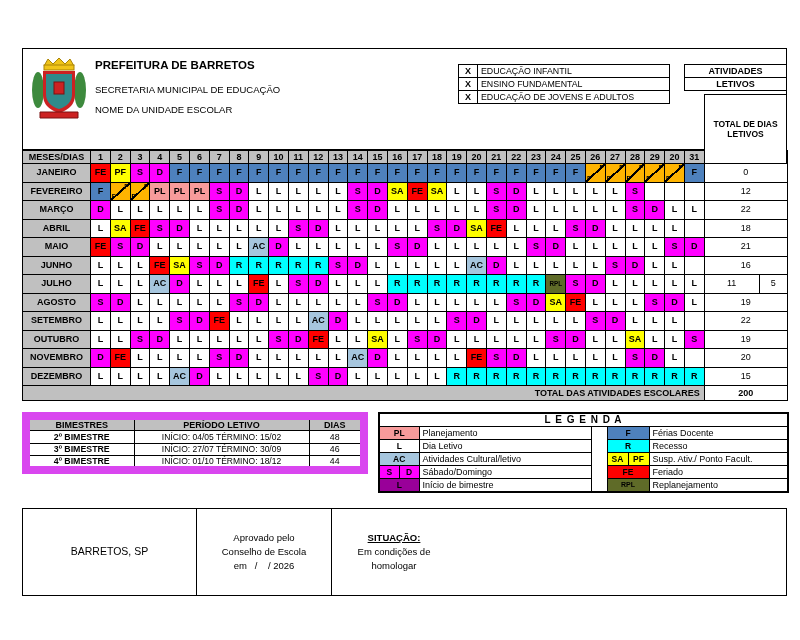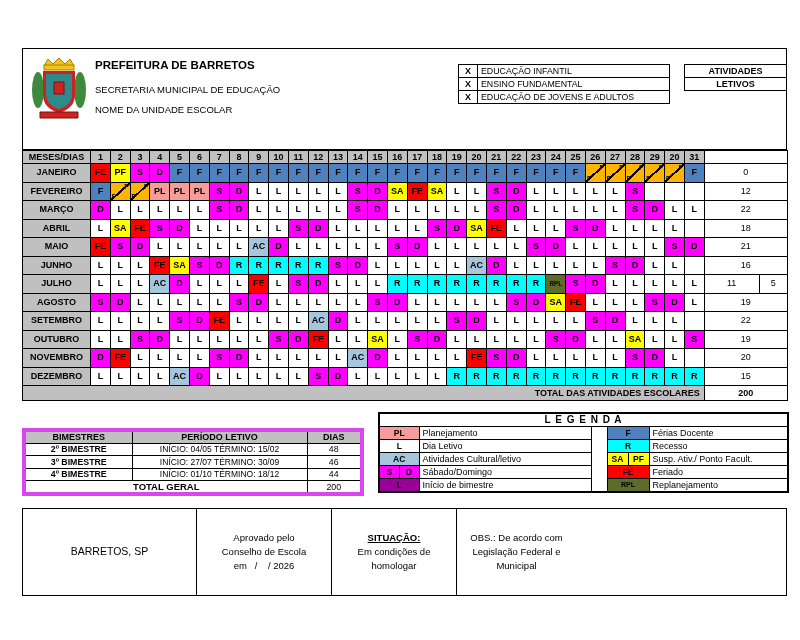--- a/index.html
+++ b/index.html
@@ -34,21 +34,21 @@
   .dc.sm{font-size:6.3px;}
   .tc{font-size:9.5px;font-weight:normal;background:#fff;}
   .diag{background:#FFB400;position:relative;}
   .diag::before{content:"";position:absolute;left:0;top:0;width:100%;height:100%;
     background:linear-gradient(to bottom right,transparent 46%,#000 46%,#000 54%,transparent 54%);}
   .dp{position:absolute;top:0;right:1px;font-size:6.5px;font-weight:bold;line-height:7px;}
   .df{position:absolute;bottom:0;left:1px;font-size:6.5px;font-weight:bold;line-height:7px;}
   .ftl{text-align:right;padding-right:4px;font-size:9.5px;}
   .ftv{font-weight:bold;font-size:10px;background:#fff;}
   
-  .bim{position:absolute;left:22px;top:428px;width:338px;table-layout:fixed;border:4px solid #d946ef;}
+  .bim{position:absolute;left:22px;top:412px;width:338px;table-layout:fixed;border:8px solid #d946ef;}
   .bim td{font-size:8.8px;}
   .bim .bn{font-weight:bold;}
   .bim .bp{font-size:8.5px;}
   .bim .bt{font-weight:bold;font-size:9.5px;}
   
   .leg{position:absolute;left:378px;top:412px;width:409px;table-layout:fixed;border:2px solid #000;}
   .leg .lt{font-weight:bold;font-size:10px;letter-spacing:1px;white-space:pre;}
   .leg .llb{text-align:left;padding-left:3px;font-size:9px;}
   .leg .lsw{padding:0;}
   .sw{display:flex;width:100%;height:12px;}
@@ -105,20 +105,21 @@
         </tr>
         <tr style="height:13px">
           <td class="xc">X</td>
           <td class="xl">EDUCAÇÃO DE JOVENS E ADULTOS</td>
         </tr>
       </tbody>
     </table>
 
   <div class="rc1">ATIVIDADES</div>
   <div class="rc2">LETIVOS</div>
+  <div class="rc3">TOTAL DE DIAS LETIVOS</div>
 
   <table class="cal">
       <colgroup>
         <col style="width:68px">
         <col style="width:19.8px">
         <col style="width:19.8px">
         <col style="width:19.8px">
         <col style="width:19.8px">
         <col style="width:19.8px">
         <col style="width:19.8px">
@@ -655,24 +656,20 @@
         <tr style="height:12.5px">
           <td class="bn">3º BIMESTRE</td>
           <td class="bp">INÍCIO: 27/07  TÉRMINO: 30/09</td>
           <td>46</td>
         </tr>
         <tr style="height:12.5px">
           <td class="bn">4º BIMESTRE</td>
           <td class="bp">INÍCIO: 01/10  TÉRMINO: 18/12</td>
           <td>44</td>
         </tr>
-        <tr style="height:13px">
-          <td colspan="2" class="bt">TOTAL GERAL</td>
-          <td>200</td>
-        </tr>
       </tbody>
     </table>
 
   <table class="leg">
       <colgroup>
         <col style="width:40px">
         <col style="width:172px">
         <col style="width:16px">
         <col style="width:42px">
         <col style="width:139px">
@@ -764,20 +761,15 @@
       <div class="fb">
         <div class="fbl">Aprovado pelo</div>
         <div class="fbl">Conselho de Escola</div>
         <div class="fbl">em   /    / 2026</div>
       </div>
       <div class="fb">
         <div class="fbt u">SITUAÇÃO:</div>
         <div class="fbl">Em condições de</div>
         <div class="fbl">homologar</div>
       </div>
-      <div class="fb">
-        <div class="fbl">OBS.: De acordo com</div>
-        <div class="fbl">Legislação Federal e</div>
-        <div class="fbl">Municipal</div>
-      </div>
     </div>
 
 </div>
 
 </body></html>

